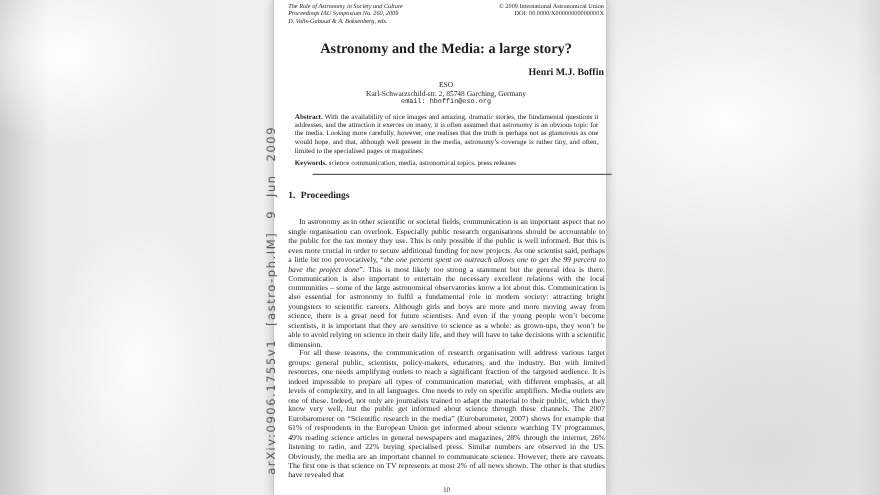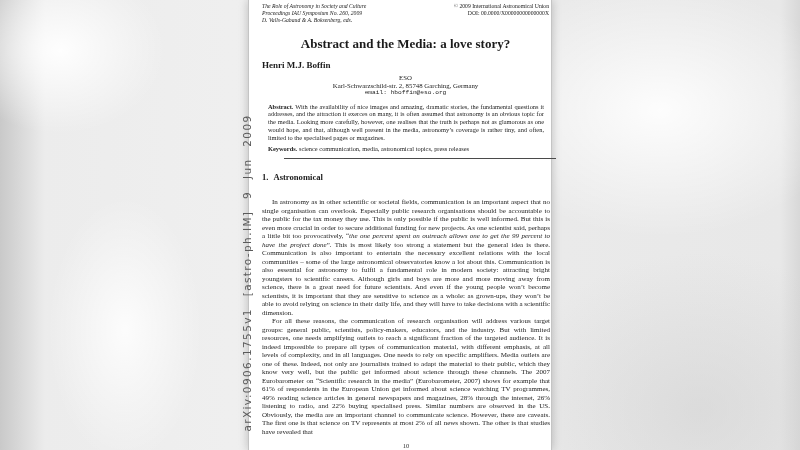--- a/index.html
+++ b/index.html
@@ -22,21 +22,21 @@
     border-left: 1px solid #c4c4c4; border-right: 1px solid #c4c4c4;
     box-shadow: 0 0 9px rgba(0,0,0,0.22);
     padding: 3px 2px 0 13px;
   }
 
   .journal-header { display: flex; justify-content: space-between; align-items: flex-start; }
   .jh-left { font-style: italic; font-size: 5.7px; line-height: 7px; color: #222; }
   .jh-right { text-align: right; font-size: 5.7px; line-height: 7px; color: #222; }
 
   .paper-title { text-align: center; font-weight: bold; font-size: 13px; line-height: 15px; margin-top: 12px; }
-  .author-name { text-align: left; font-weight: bold; font-size: 9px; margin-top: 9px; }
+  .author-name { text-align: right; font-weight: bold; font-size: 9px; margin-top: 9px; }
   .affil-line  { text-align: center; font-size: 6.8px; line-height: 7.6px; }
   .affil-first { margin-top: 4px; }
   .email-line  { text-align: center; font-size: 6.2px; line-height: 7.6px;
                  font-family: "Liberation Mono", "DejaVu Sans Mono", monospace; }
 
   .abstract-block { margin: 6px 5px 0 6px; font-size: 6.4px; line-height: 7.7px; text-align: justify; }
   .keywords-block { margin: 4px 5px 0 6px; font-size: 6.4px; line-height: 7.7px; }
   .lbl { font-weight: bold; }
 
   .divider-rule { margin-top: 5px; margin-left: 22px; width: 272px; border-top: 1px solid #4a4a4a; height: 0; }
@@ -69,33 +69,33 @@
         <div>The Role of Astronomy in Society and Culture</div>
         <div>Proceedings IAU Symposium No. 260, 2009</div>
         <div>D. Valls-Gabaud &amp; A. Boksenberg, eds.</div>
       </div>
       <div class="jh-right">
         <div>© 2009 International Astronomical Union</div>
         <div>DOI: 00.0000/X00000000000000X</div>
       </div>
     </div>
 
-    <div class="paper-title">Abstract and the Media: a love story?</div>
+    <div class="paper-title">Astronomy and the Media: a large story?</div>
     <div class="author-name">Henri M.J. Boffin</div>
     <div class="affil-line affil-first">ESO</div>
     <div class="affil-line">Karl-Schwarzschild-str. 2, 85748 Garching, Germany</div>
     <div class="email-line">email: hboffin@eso.org</div>
 
     <div class="abstract-block"><span class="lbl">Abstract.</span> <span>With the availability of nice images and amazing, dramatic stories, the fundamental questions it addresses, and the attraction it exerces on many, it is often assumed that astronomy is an obvious topic for the media. Looking more carefully, however, one realises that the truth is perhaps not as glamorous as one would hope, and that, although well present in the media, astronomy’s coverage is rather tiny, and often, limited to the specialised pages or magazines.</span></div>
 
     <div class="keywords-block"><span class="lbl">Keywords.</span> <span>science communication, media, astronomical topics, press releases</span></div>
 
     <div class="divider-rule"></div>
 
-    <div class="section-heading"><span class="num">1.</span><span>Astronomical</span></div>
+    <div class="section-heading"><span class="num">1.</span><span>Proceedings</span></div>
 
     <p class="body-para p-first"><span>In astronomy as in other scientific or societal fields, communication is an important aspect that no single organisation can overlook. Especially public research organisations should be accountable to the public for the tax money they use. This is only possible if the public is well informed. But this is even more crucial in order to secure additional funding for new projects. As one scientist said, perhaps a little bit too provocatively, “</span><i>the one percent spent on outreach allows one to get the 99 percent to have the project done</i><span>”. This is most likely too strong a statement but the general idea is there. Communication is also important to entertain the necessary excellent relations with the local communities – some of the large astronomical observatories know a lot about this. Communication is also essential for astronomy to fulfil a fundamental role in modern society: attracting bright youngsters to scientific careers. Although girls and boys are more and more moving away from science, there is a great need for future scientists. And even if the young people won’t become scientists, it is important that they are sensitive to science as a whole: as grown-ups, they won’t be able to avoid relying on science in their daily life, and they will have to take decisions with a scientific dimension.</span></p>
 
     <p class="body-para">For all these reasons, the communication of research organisation will address various target groups: general public, scientists, policy-makers, educators, and the industry. But with limited resources, one needs amplifying outlets to reach a significant fraction of the targeted audience. It is indeed impossible to prepare all types of communication material, with different emphasis, at all levels of complexity, and in all languages. One needs to rely on specific amplifiers. Media outlets are one of these. Indeed, not only are journalists trained to adapt the material to their public, which they know very well, but the public get informed about science through these channels. The 2007 Eurobarometer on “Scientific research in the media” (Eurobarometer, 2007) shows for example that 61% of respondents in the European Union get informed about science watching TV programmes, 49% reading science articles in general newspapers and magazines, 28% through the internet, 26% listening to radio, and 22% buying specialised press. Similar numbers are observed in the US. Obviously, the media are an important channel to communicate science. However, there are caveats. The first one is that science on TV represents at most 2% of all news shown. The other is that studies have revealed that</p>
 
     <div class="page-number">10</div>
   </div>
 
   <div class="arxiv-watermark">arXiv:0906.1755v1 [astro-ph.IM] 9 Jun 2009</div>
 

